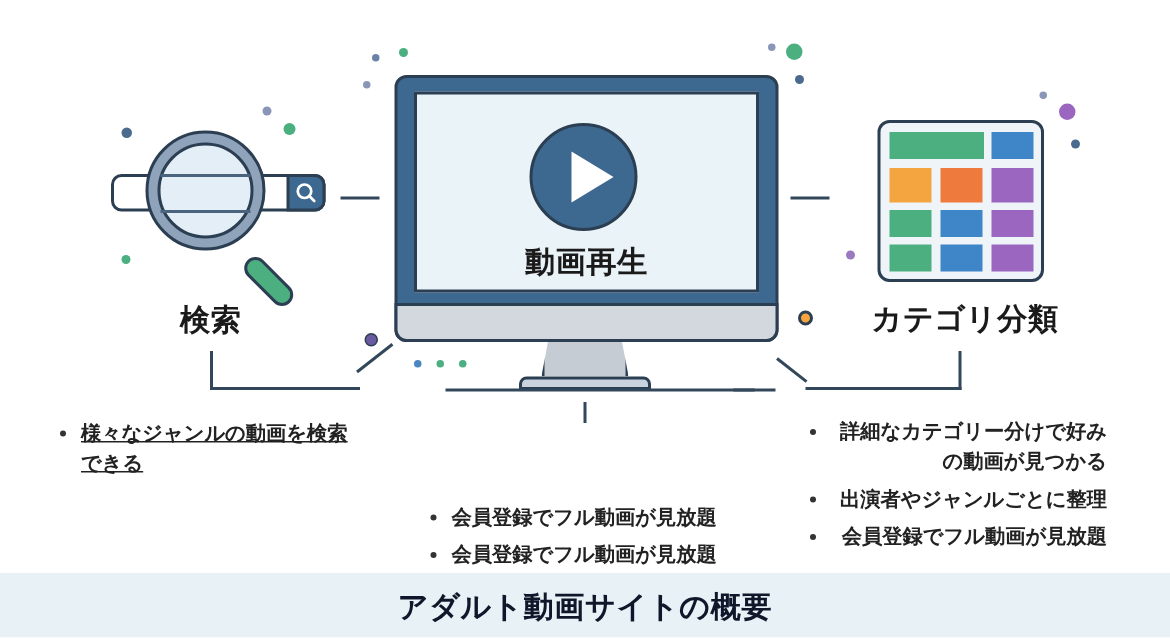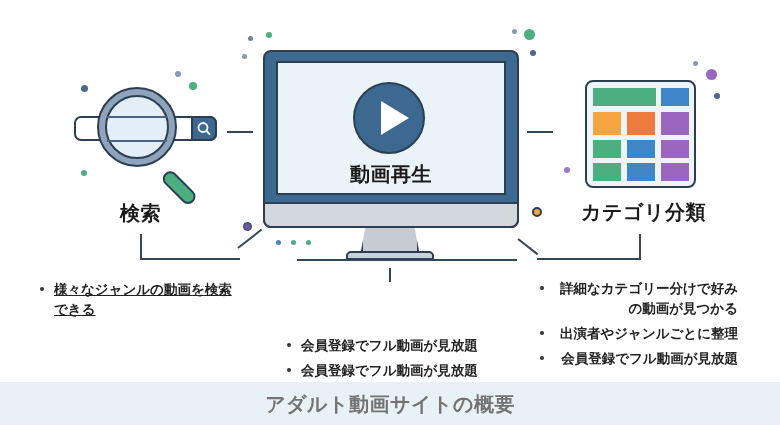--- a/index.html
+++ b/index.html
@@ -94,21 +94,21 @@
     content: ""; position: absolute; left: 2px; top: 8px; width: 4px; height: 4px;
     background: #333; border-radius: 50%;
   }
 
   
   #footer {
     left: 0; top: 382px; width: 780px; height: 43px; background: #e8f1f6;
   }
   #footer-title {
     position: absolute; left: 0; width: 780px; top: 9px; text-align: center;
-    font-size: 20px; font-weight: bold; color: #737373; letter-spacing: 0.5px;
+    font-size: 20px; font-weight: bold; color: #0f172a; letter-spacing: 0.5px;
   }
 </style>
 </head>
 <body>
 
 <div class="dot" style="left:81px;top:85px;width:7px;height:7px;background:#4a6a8e;"></div>
 <div class="dot" style="left:175px;top:71px;width:6px;height:6px;background:#8a96b8;"></div>
 <div class="dot" style="left:189px;top:82px;width:8px;height:8px;background:#4caf80;"></div>
 <div class="dot" style="left:242px;top:54px;width:5px;height:5px;background:#8a96b8;"></div>
 <div class="dot" style="left:248px;top:36px;width:5px;height:5px;background:#6a82a8;"></div>

